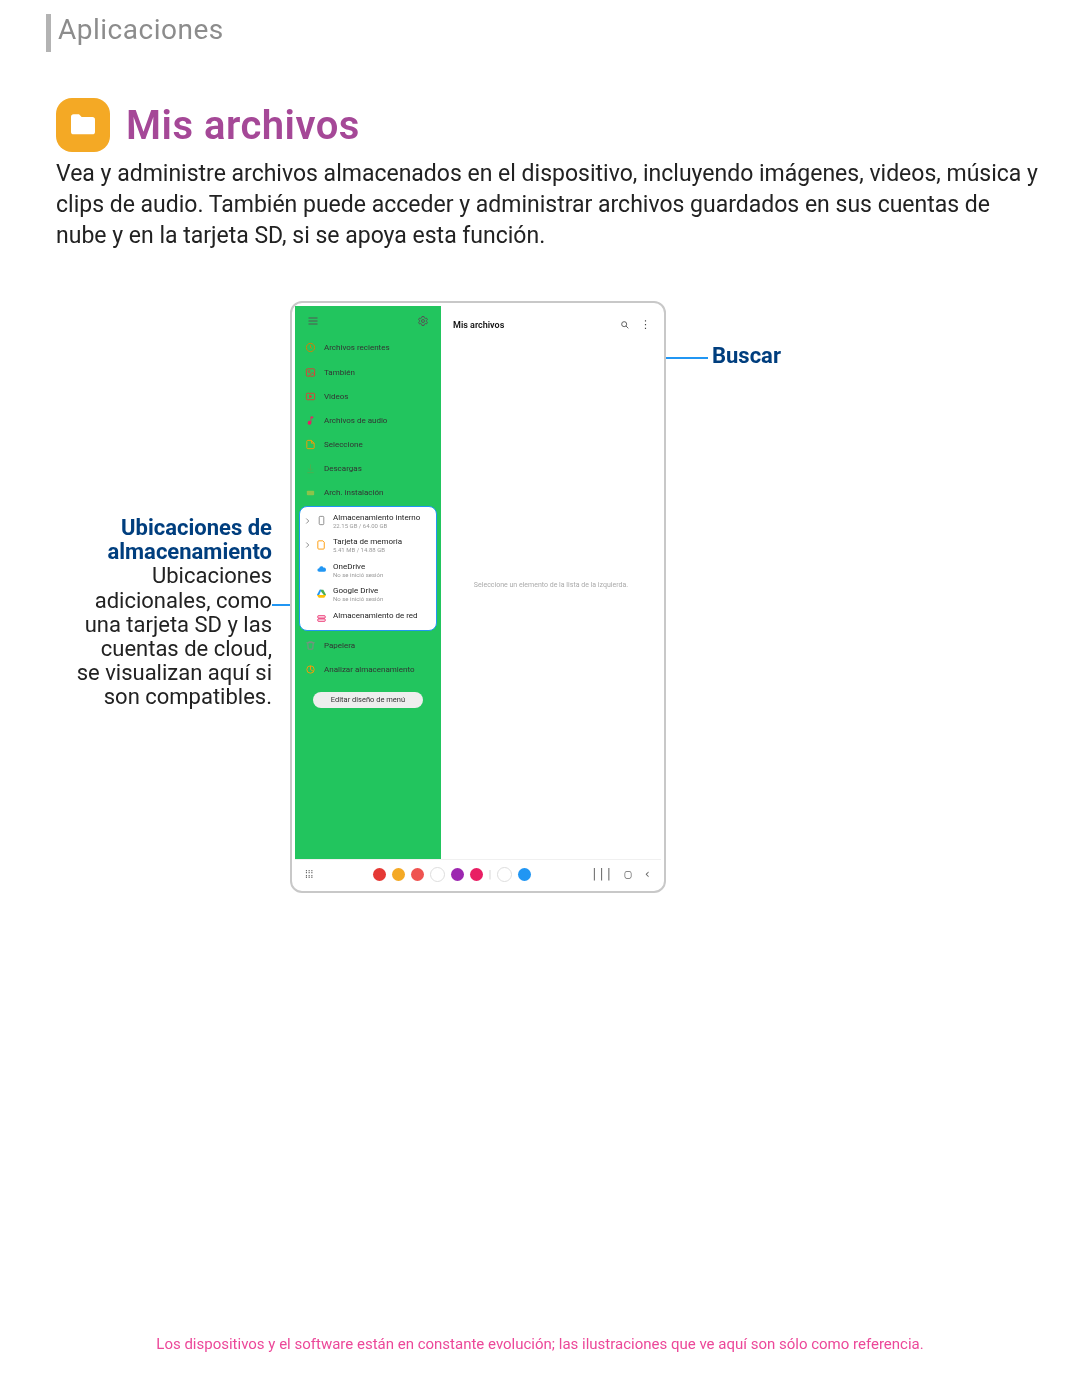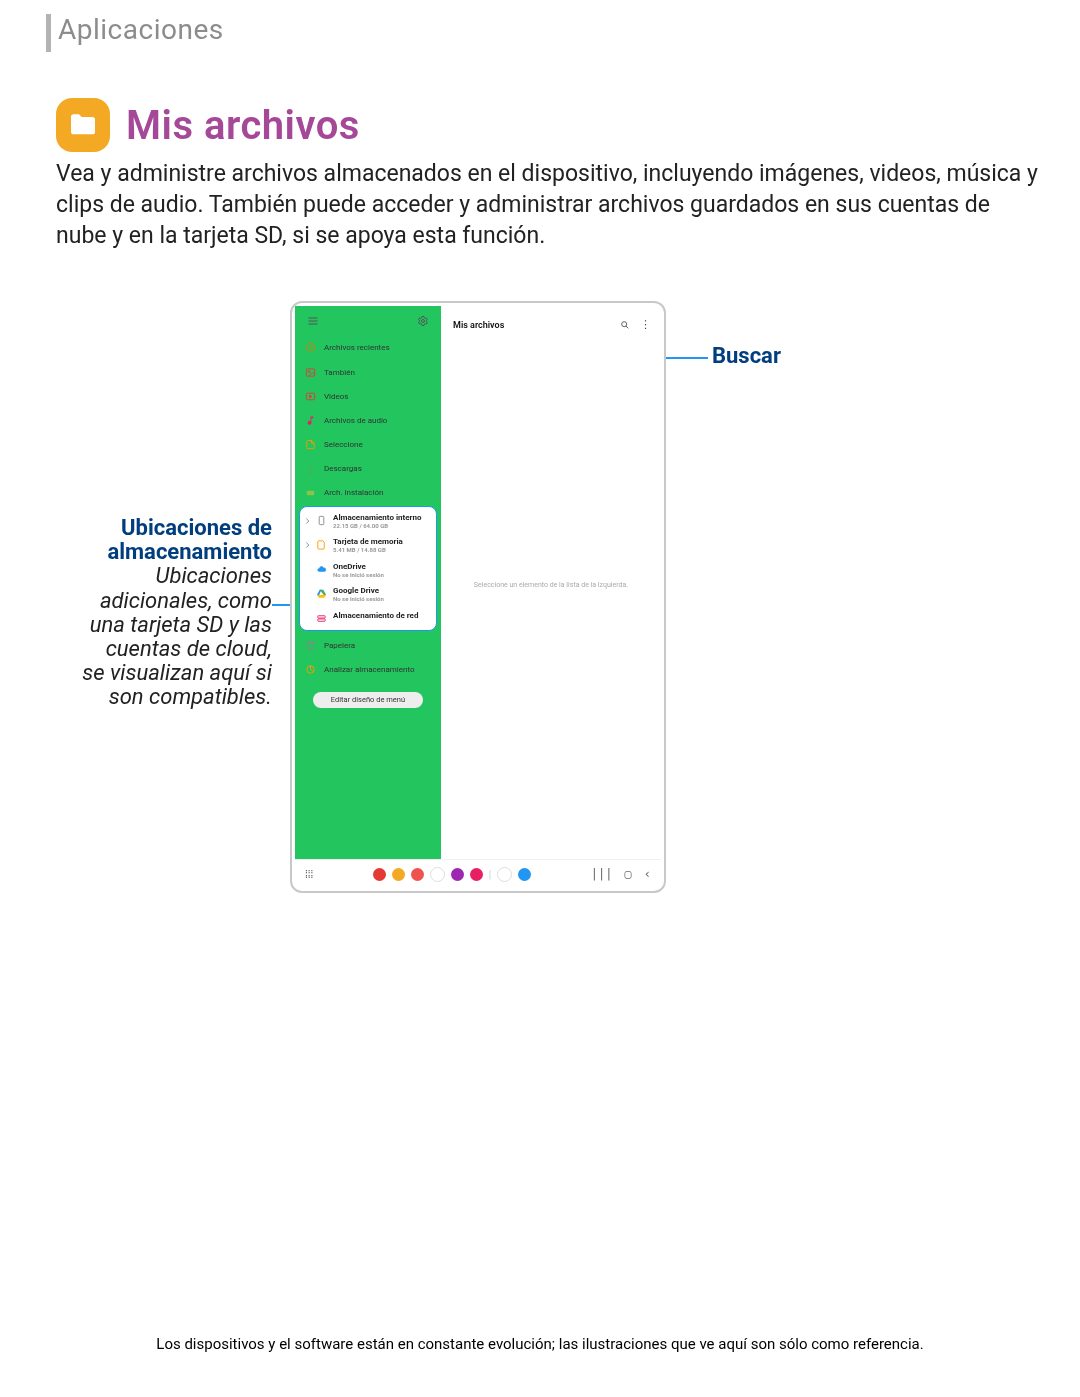--- a/index.html
+++ b/index.html
@@ -76,21 +76,20 @@
   
   .callout-label {
     position: absolute;
     font-weight: 700;
     font-size: 22px;
     color: #003e7e;
   }
   .callout-desc {
     font-weight: 400;
     color: #222;
-    font-style: italic;
   }
   .callout-left {
     top: 516px;
     width: 280px;
     left: -8px;
     text-align: right;
     line-height: 1.1;
   }
   .callout-right {
     top: 343px;
@@ -150,21 +149,20 @@
   }
   .lp-item .ic svg { width: 11px; height: 11px; }
   .lp-sep { height: 1px; }
 
   .storage-box {
     margin: 2px 4px 3px 4px;
     border: 1.5px solid #2196f3;
     border-radius: 8px;
     background: #fff;
     padding: 2px 0;
-    font-weight: bold;
   }
   .st-item {
     display: flex;
     align-items: flex-start;
     gap: 6px;
     padding: 5px 6px 4px 4px;
   }
   .st-item .chev {
     width: 6px; height: 10px; margin-top:2px;
     display:flex; align-items:center; justify-content:center;
@@ -241,21 +239,21 @@
     top: 604px; left: 272px; width: 24px; height: 2px;
   }
 
   
   .disclaimer {
     position: absolute;
     bottom: 44px;
     left: 0; right: 0;
     text-align: center;
     font-size: 15px;
-    color: #000000;
+    color: #ec4899;
   }
   .page-number {
     position: absolute;
     bottom: 10px;
     left: 0; right: 0;
     text-align: center;
     font-size: 20px;
     color: #222;
   }
 </style>

